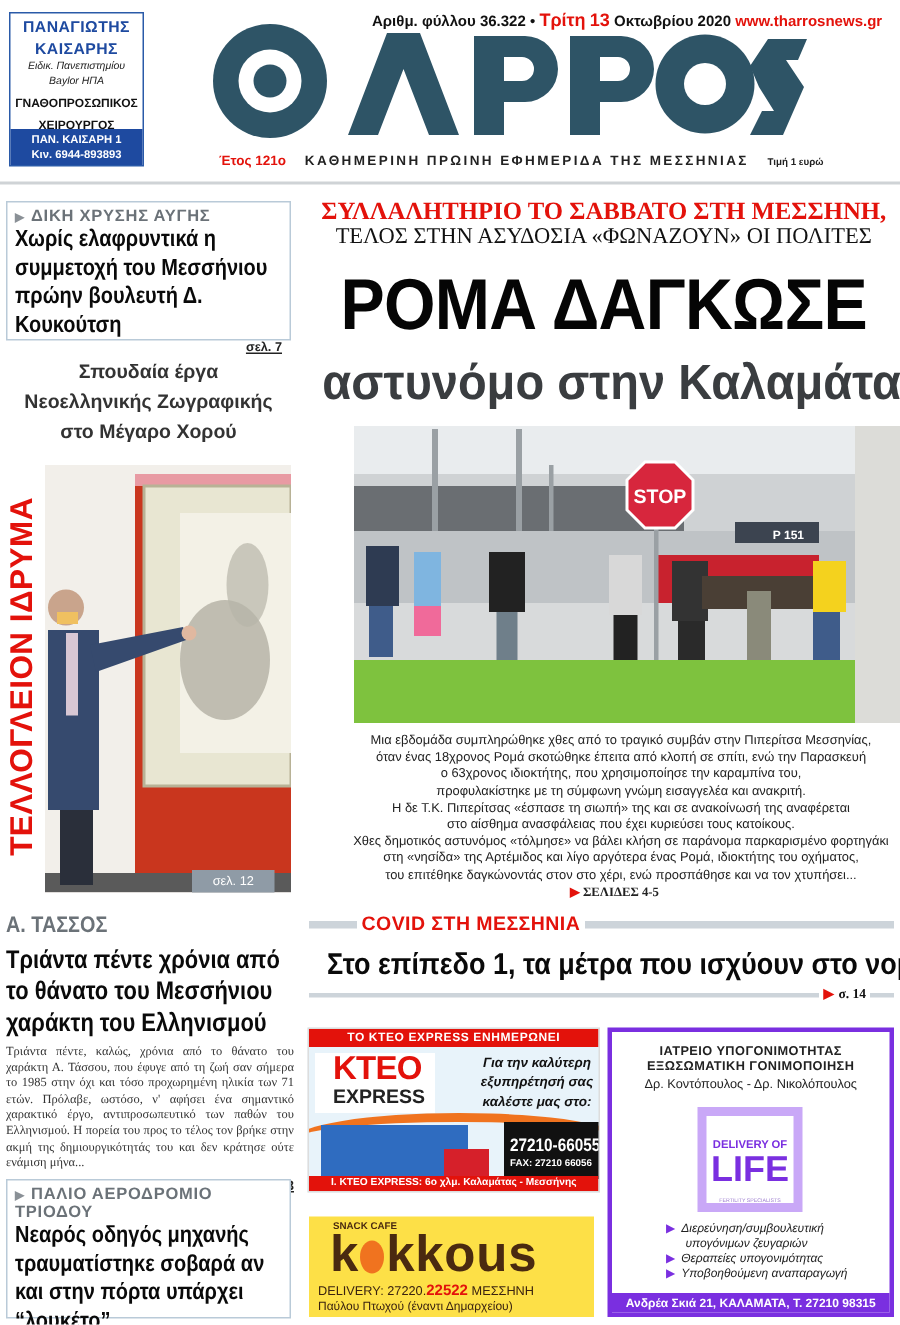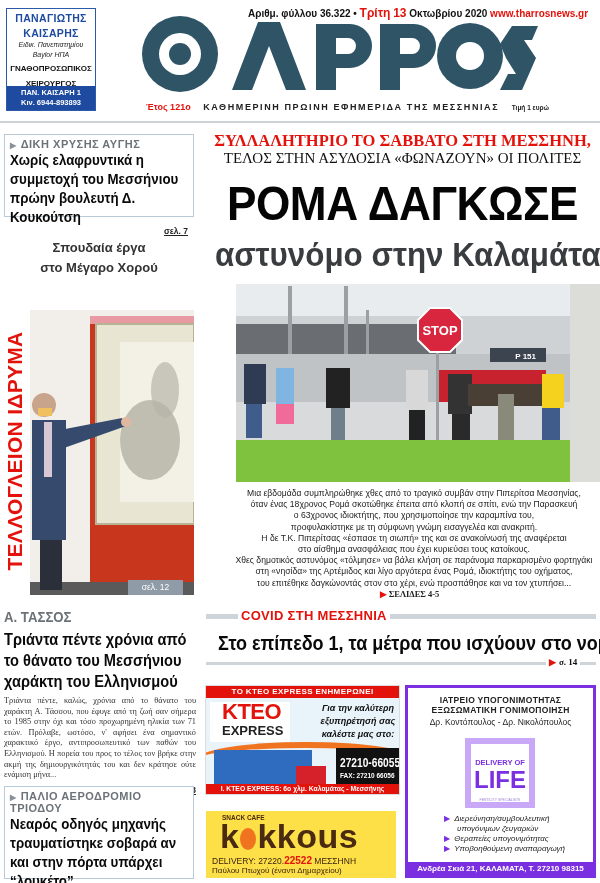--- a/index.html
+++ b/index.html
@@ -27,21 +27,21 @@
   .mast-rule { position: absolute; left: 0; right: 0; top: 121px; height: 2px; background: #cfd3d6; }
 
   
   .left-col { position: absolute; left: 4px; width: 190px; }
   .boxed { border: 1.5px solid #b9cad8; padding: 3px 5px; background: #fff; }
   .kicker { color: #6b7278; font-size: 11px; font-weight: bold; letter-spacing: 0.5px; }
   .kicker .tri { color: #8a9096; font-size: 8px; margin-right: 4px; }
   .headline-cond { font-weight: bold; font-size: 15.5px; line-height: 19px; color: #0a0a0a; transform: scaleX(0.86); transform-origin: left; width: 116%; }
   .page-ref { text-align: right; font-size: 8.5px; font-weight: bold; color: #222; text-decoration: underline; }
 
-  .box1 { top: 134px; height: 83px; }
+  .box1 { top: 134px; height: 93px; }
   .feat-title { position: absolute; left: 4px; width: 190px; top: 238px; text-align: center; font-weight: bold; font-size: 13px; line-height: 20px; color: #333; }
   .feat-photo { position: absolute; left: 30px; top: 310px; width: 164px; height: 285px; background: #e9e5de; overflow: hidden; }
   .feat-side-label { position: absolute; left: 3px; top: 333px; width: 24px; height: 235px; }
   .feat-side-label span { position: absolute; left: 50%; top: 50%; transform: translate(-50%,-50%) rotate(-90deg); white-space: nowrap; color: #e3120b; font-weight: bold; font-size: 21px; letter-spacing: 0.3px; }
   .feat-ref { position: absolute; left: 128px; top: 580px; width: 55px; height: 15px; background: #8f9ba6; color: #fff; font-size: 8.5px; text-align: center; line-height: 15px; }
 
   .tassos { position: absolute; left: 4px; top: 608px; width: 192px; }
   .tassos .kicker2 { color: #6b7278; font-size: 15px; font-weight: bold; transform: scaleX(0.88); transform-origin: left; }
   .tassos .hl { font-weight: bold; font-size: 17px; line-height: 21px; color: #0a0a0a; transform: scaleX(0.86); transform-origin: left; width: 116%; margin-top: 4px; }
   .tassos .body { font-family: "Liberation Serif", serif; font-size: 8.3px; line-height: 10.6px; color: #333; margin-top: 4px; text-align: justify; }
@@ -161,20 +161,21 @@
 <div class="mast-rule"></div>
 
 <div class="left-col boxed box1">
   <div class="kicker"><span class="tri">▶</span><span>ΔΙΚΗ ΧΡΥΣΗΣ ΑΥΓΗΣ</span></div>
   <div class="headline-cond">Χωρίς ελαφρυντικά η συμμετοχή του Μεσσήνιου πρώην βουλευτή Δ. Κουκούτση</div>
   <div class="page-ref">σελ. 7</div>
 </div>
 
 <div class="feat-title">
   <div>Σπουδαία έργα</div>
+  <div>Νεοελληνικής Ζωγραφικής</div>
   <div>στο Μέγαρο Χορού</div>
 </div>
 
 <div class="feat-photo">
   <svg width="164" height="285" viewBox="0 0 164 285">
     <rect x="0" y="0" width="164" height="285" fill="#f2efea"></rect>
     <rect x="60" y="6" width="104" height="270" fill="#c9361e"></rect>
     <rect x="60" y="6" width="104" height="8" fill="#e89aa3"></rect>
     <rect x="66" y="14" width="98" height="200" fill="#e8e6d2" stroke="#b8b296" stroke-width="2"></rect>
     <rect x="90" y="32" width="74" height="160" fill="#f3f1e6"></rect>

